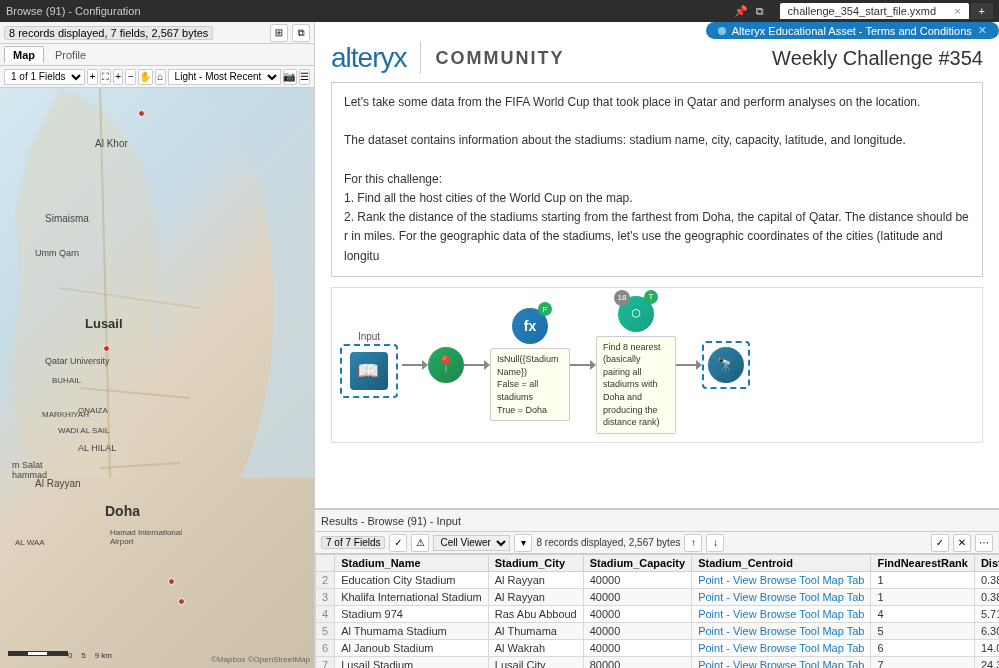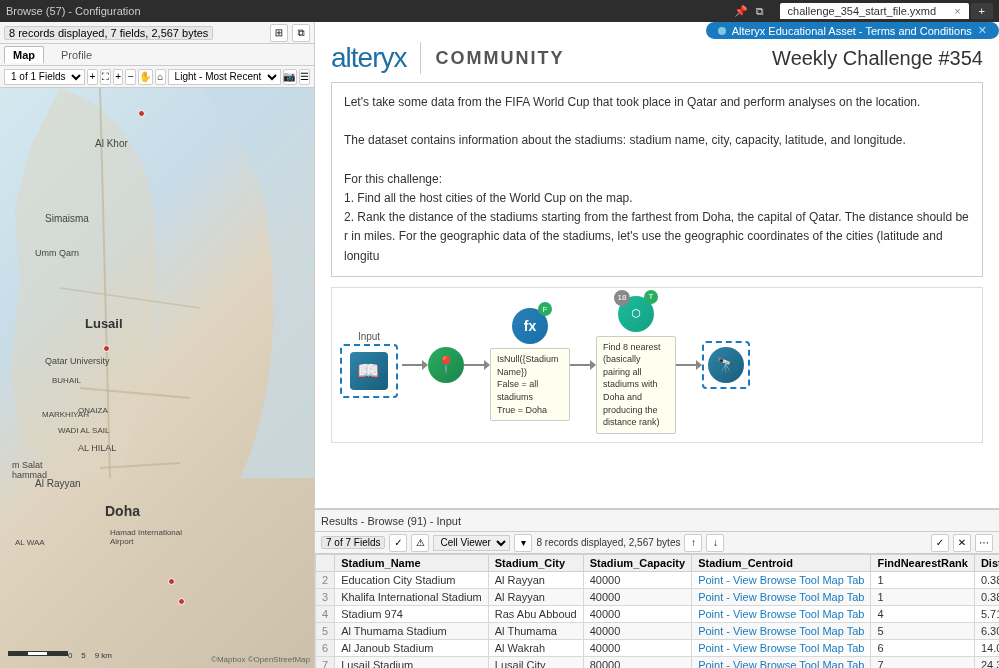--- a/index.html
+++ b/index.html
@@ -20,21 +20,21 @@
     
     .left-panel { width: 315px; display: flex; flex-direction: column; border-right: 1px solid #ccc; background: #fff; }
 
     
     .left-toolbar { height: 22px; background: #f5f5f5; border-bottom: 1px solid #ccc; display: flex; align-items: center; padding: 0 4px; gap: 4px; font-size: 11px; }
     .toolbar-badge { background: #e8e8e8; border: 1px solid #ccc; border-radius: 2px; padding: 0 4px; font-size: 11px; }
     .toolbar-spacer { flex: 1; }
     .toolbar-btn { width: 18px; height: 18px; background: #fff; border: 1px solid #ccc; border-radius: 2px; cursor: pointer; display: flex; align-items: center; justify-content: center; font-size: 10px; }
 
     
-    .left-toolbar2 { height: 22px; background: #f5f5f5; border-bottom: 1px solid #ccc; display: flex; align-items: center; padding: 0 4px; gap: 9px; font-size: 11px; }
+    .left-toolbar2 { height: 22px; background: #f5f5f5; border-bottom: 1px solid #ccc; display: flex; align-items: center; padding: 0 4px; gap: 3px; font-size: 11px; }
     .map-tab { padding: 2px 8px; border: 1px solid #bbb; border-bottom: none; background: #fff; font-size: 11px; border-radius: 2px 2px 0 0; font-weight: bold; cursor: pointer; }
     .profile-tab { padding: 2px 8px; border: none; background: transparent; font-size: 11px; cursor: pointer; color: #555; }
 
     
     .left-toolbar3 { height: 22px; background: #f5f5f5; border-bottom: 1px solid #ccc; display: flex; align-items: center; padding: 0 4px; gap: 2px; font-size: 11px; }
     .fields-select { font-size: 10px; border: 1px solid #ccc; background: #fff; padding: 0 2px; height: 16px; }
     .zoom-btn { width: 16px; height: 16px; background: #fff; border: 1px solid #ccc; border-radius: 2px; cursor: pointer; display: flex; align-items: center; justify-content: center; font-size: 10px; }
     .style-select { font-size: 10px; border: 1px solid #ccc; background: #fff; padding: 0 2px; height: 16px; flex: 1; }
 
     
@@ -110,21 +110,21 @@
 
     .node-label-popup { background: #fffff0; border: 1px solid #ccc; border-radius: 2px; padding: 4px 6px; font-size: 9px; color: #333; max-width: 80px; line-height: 1.4; margin-top: 4px; }
 
     .browse-box-outer { border: 2px dashed #1a7abf; border-radius: 4px; padding: 4px; }
 
   </style>
 </head>
 <body>
 
 <div class="top-bar">
-  <span style="font-size:11px; color:#ccc;">Browse (57) - Configuration</span>
+  <span style="font-size:11px; color:#ccc;">Browse (91) - Configuration</span>
   <span style="margin-left:auto; cursor:pointer;">📌</span>
   <span style="cursor:pointer;">⧉</span>
   <div style="margin-left:8px; display:flex; gap:2px;">
     <div class="top-bar-tab active">
       <span>challenge_354_start_file.yxmd</span>
       <span style="margin-left:4px; cursor:pointer; color:#888;">×</span>
     </div>
     <div class="top-bar-tab">+</div>
   </div>
 </div>

